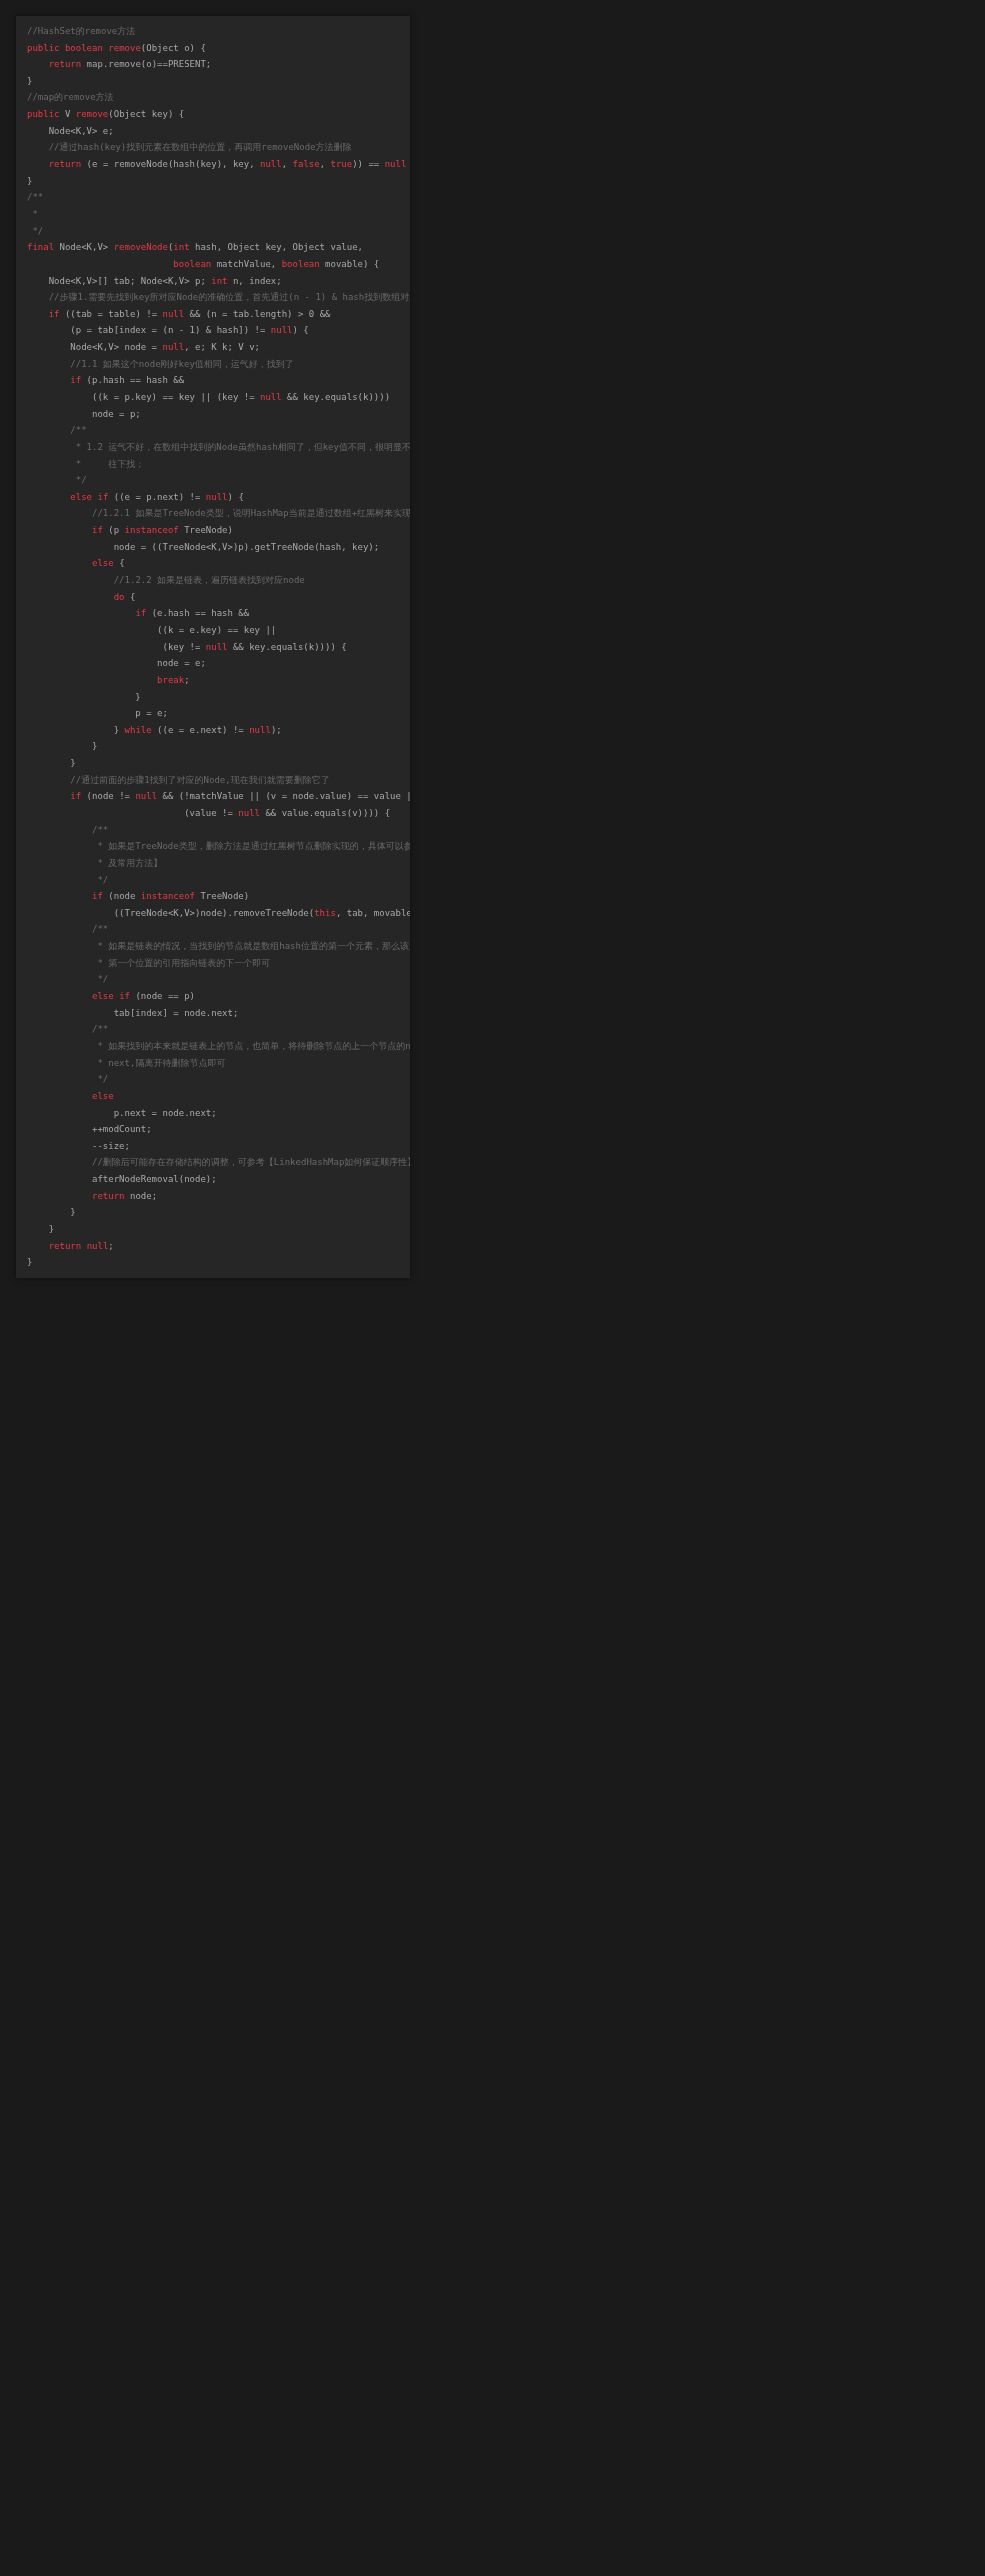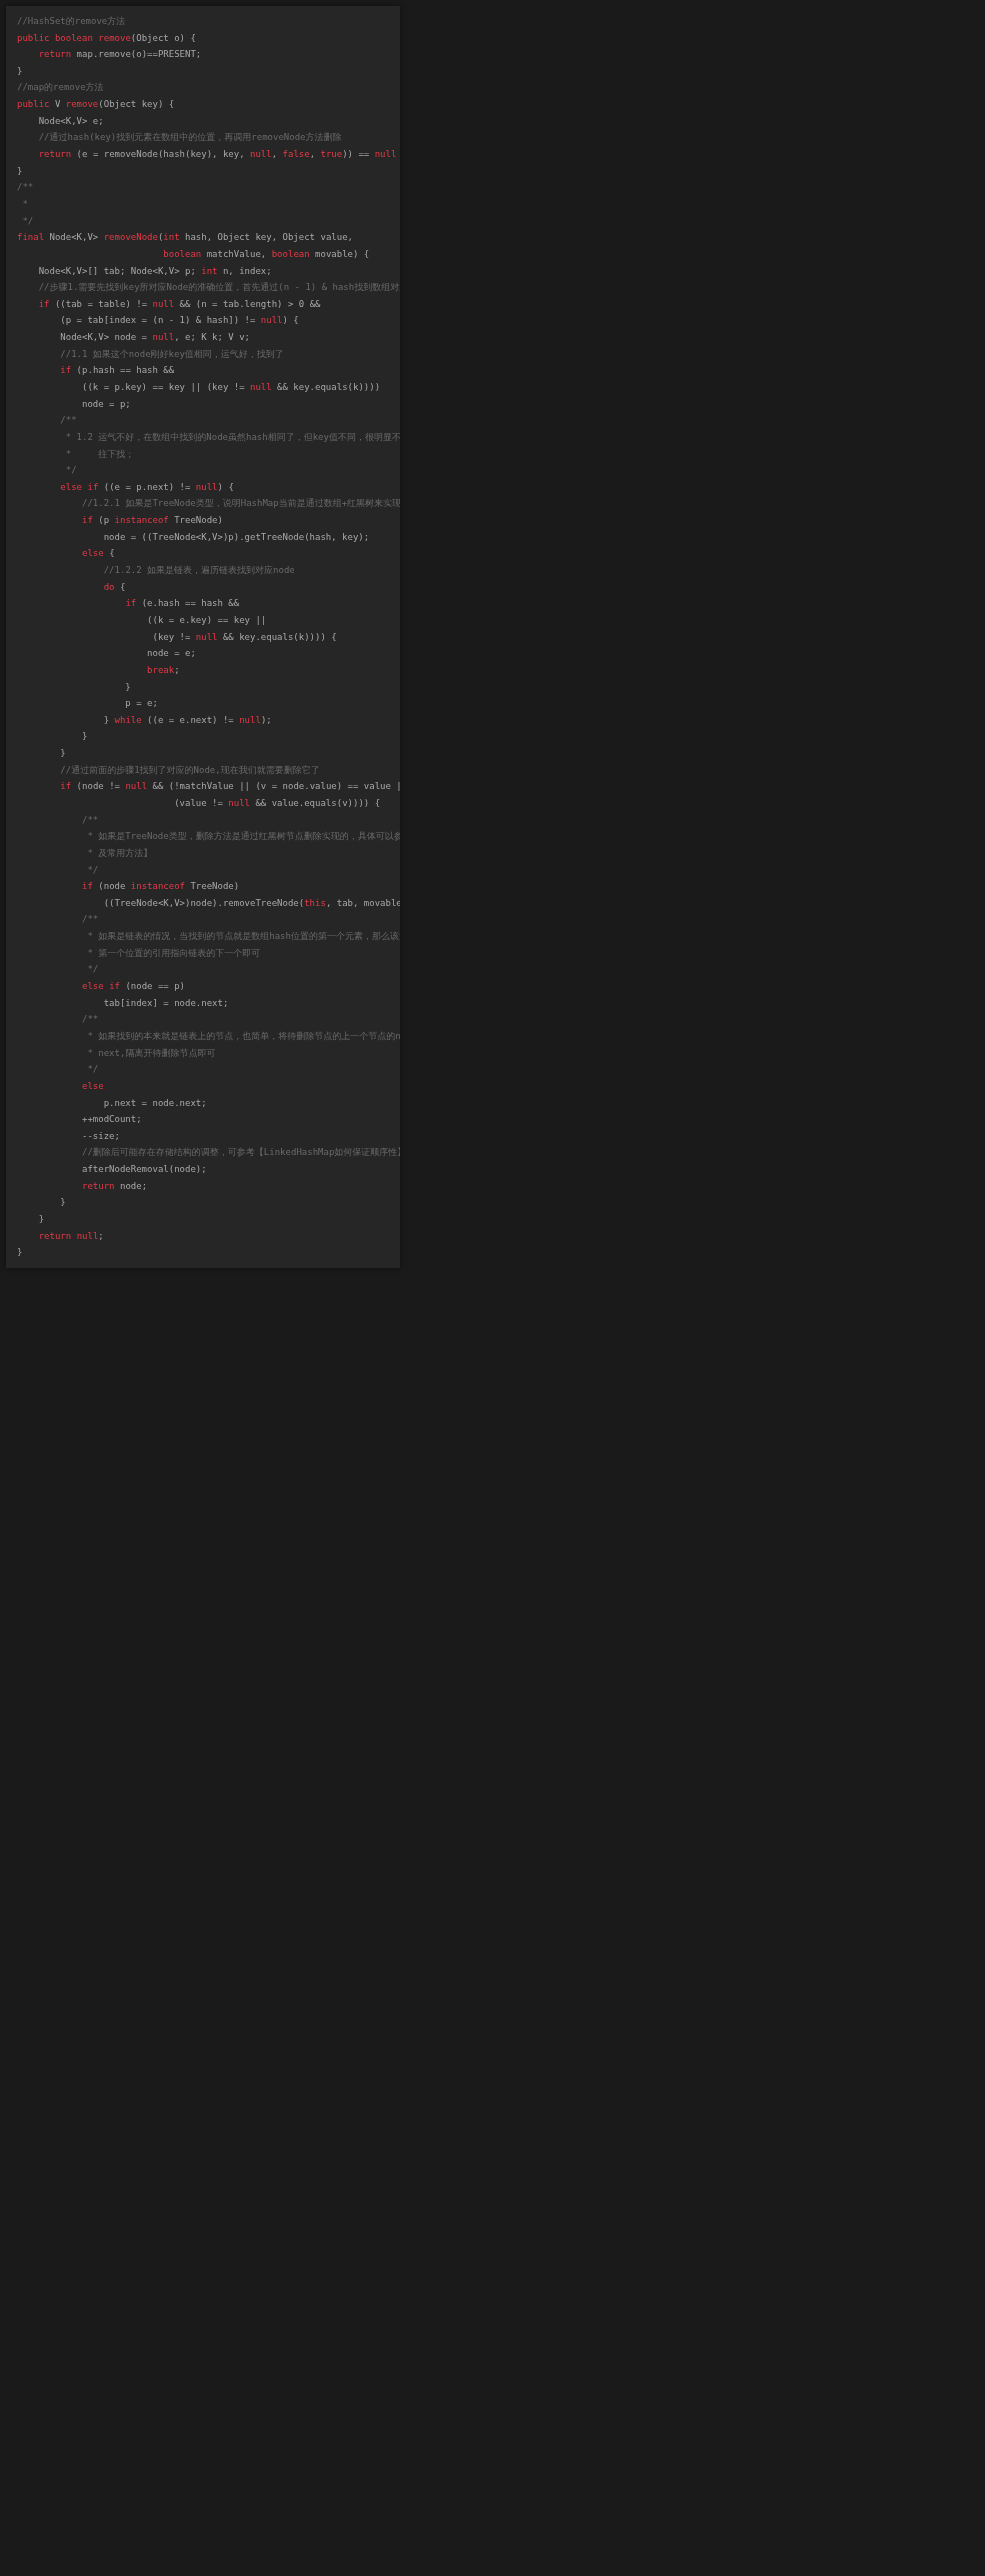--- a/index.html
+++ b/index.html
@@ -7,21 +7,21 @@
     padding: 0;
     background: #1a1a1a;
     font-family: "Menlo", "Consolas", "Monaco", monospace;
     font-size: 9px;
     line-height: 1.85;
     color: #a8a8a8;
   }
   .code-container {
     background: #262626;
     padding: 6.9px 0;
-    margin: 6px;
+    margin: 16px;
     width: 394px;
     overflow: hidden;
     box-shadow: 0 0 5.5px rgba(0,0,0,0.5);
   }
   pre {
     margin: 0;
     padding: 0 11px;
     white-space: pre;
     font-family: inherit;
   }

